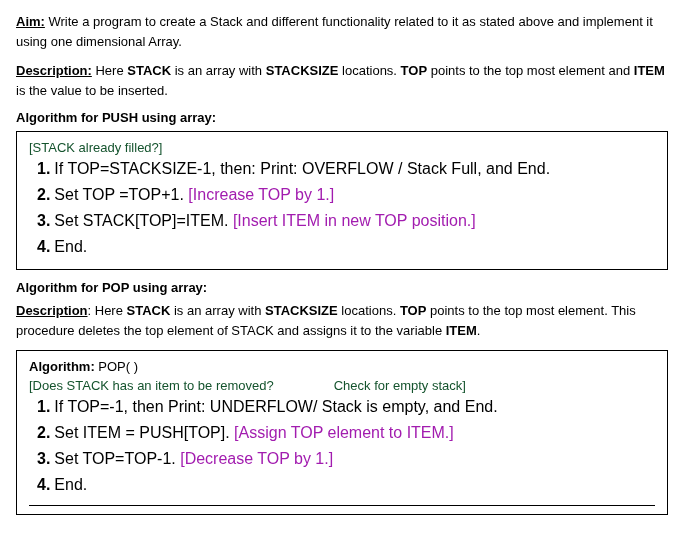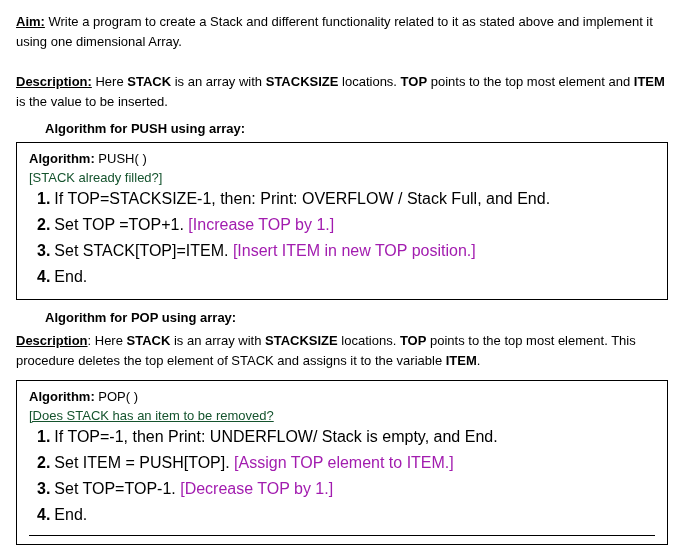--- a/index.html
+++ b/index.html
@@ -13,36 +13,35 @@
       background: #ffffff;
       color: #000000;
       padding: 12px 16px;
       width: 684px;
       min-height: 559px;
     }
     .section {
       margin-bottom: 10px;
     }
     .aim-line {
-      margin-bottom: 21px;
+      margin-bottom: 10px;
       line-height: 1.5;
     }
     .label-bold-underline {
       font-weight: bold;
       text-decoration: underline;
     }
     .description-line {
       margin-bottom: 10px;
       line-height: 1.5;
     }
     .section-heading {
       font-weight: bold;
       margin-bottom: 6px;
       font-size: 13px;
-      margin-left: 29px;
     }
     .algorithm-box {
       border: 1px solid #000;
       padding: 8px 12px;
       margin-bottom: 10px;
       background: #fff;
     }
     .algo-header {
       font-weight: bold;
       margin-bottom: 4px;
@@ -73,21 +72,20 @@
     .step-num {
       font-weight: bold;
       margin-right: 4px;
     }
     .blue-inline {
       color: #a21caf;
     }
     .pop-comment-line {
       display: flex;
       align-items: flex-start;
-      text-decoration: underline;
     }
     .pop-comment-spacer {
       display: inline-block;
       width: 60px;
     }
     hr {
       border: none;
       border-top: 1px solid #000;
       margin-top: 8px;
     }
@@ -99,23 +97,20 @@
   <span class="label-bold-underline">Aim:</span><span> Write a program to create a Stack and different functionality related to it as stated above and implement it using one dimensional Array.</span>
 </div>
 
 <div class="section description-line">
   <span class="label-bold-underline">Description:</span><span> Here </span><strong>STACK</strong><span> is an array with </span><strong>STACKSIZE</strong><span> locations. </span><strong>TOP</strong><span> points to the top most element and </span><strong>ITEM</strong><span> is the value to be inserted.</span>
 </div>
 
 <div class="section-heading">Algorithm for PUSH using array:</div>
 
 <div class="algorithm-box">
-  <div class="algo-header">
-    <span class="label">Algorithm:</span><span class="name">  PUSH( )</span>
-  </div>
   <div class="blue-comment">[STACK already filled?]</div>
   <ol class="algo-steps">
     <li>
       <span class="step-num">1.</span><span>If TOP=STACKSIZE-1, then: Print: OVERFLOW / Stack Full, and End.</span>
     </li>
     <li>
       <span class="step-num">2.</span><span>Set TOP =TOP+1. </span><span class="blue-inline">[Increase TOP by 1.]</span>
     </li>
     <li>
       <span class="step-num">3.</span><span>Set STACK[TOP]=ITEM. </span><span class="blue-inline">[Insert ITEM in new TOP position.]</span>
@@ -132,20 +127,21 @@
   <span class="label-bold-underline">Description</span><span>: Here </span><strong>STACK</strong><span> is an array with </span><strong>STACKSIZE</strong><span> locations. </span><strong>TOP</strong><span> points to the top most element. This procedure deletes the top element of STACK and assigns it to the variable </span><strong>ITEM</strong><span>.</span>
 </div>
 
 <div class="algorithm-box">
   <div class="algo-header">
     <span class="label">Algorithm:</span><span class="name">  POP( )</span>
   </div>
   <div class="blue-comment pop-comment-line">
     <span>[Does STACK has an item to be removed?</span>
       <span class="pop-comment-spacer"></span>
+      <span>Check for  empty stack]</span>
   </div>
   <ol class="algo-steps">
     <li>
       <span class="step-num">1.</span><span>If TOP=-1, then Print: UNDERFLOW/ Stack is empty, and End.</span>
     </li>
     <li>
       <span class="step-num">2.</span><span>Set ITEM = PUSH[TOP]. </span><span class="blue-inline">[Assign TOP element to ITEM.]</span>
     </li>
     <li>
       <span class="step-num">3.</span><span>Set TOP=TOP-1. </span><span class="blue-inline">[Decrease TOP by 1.]</span>

